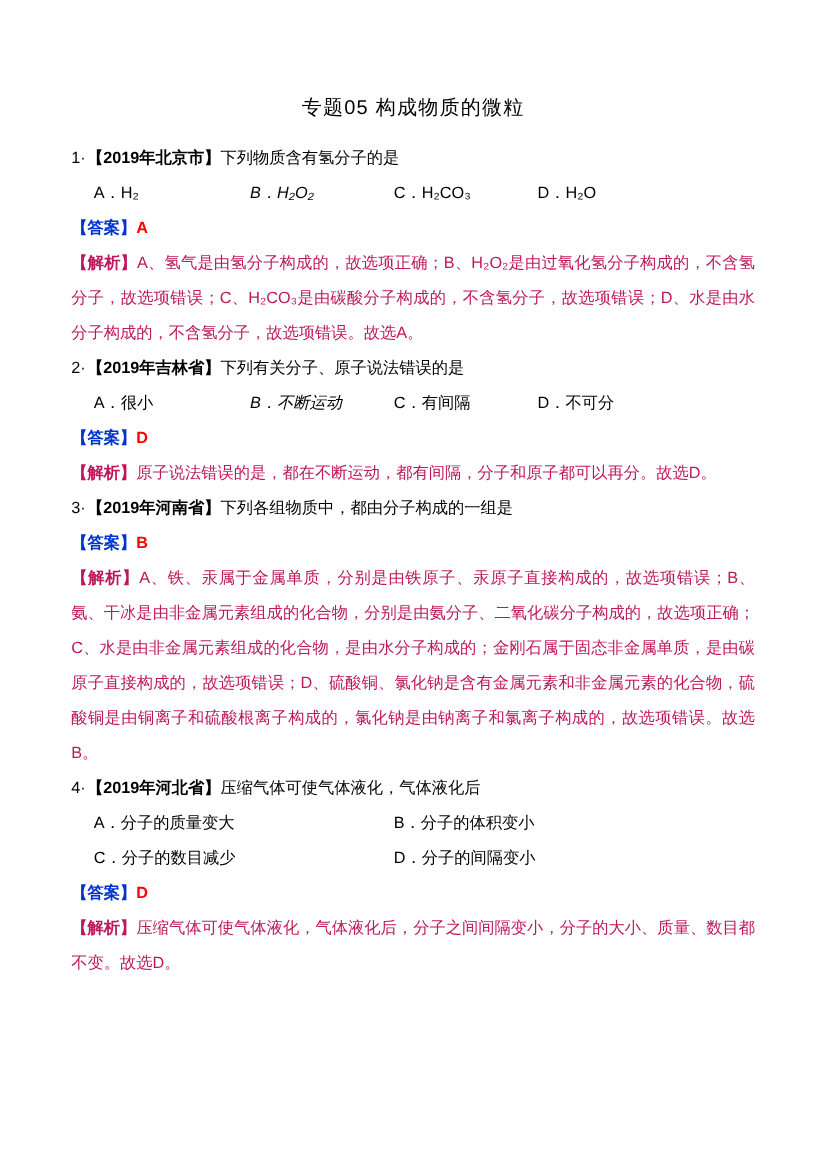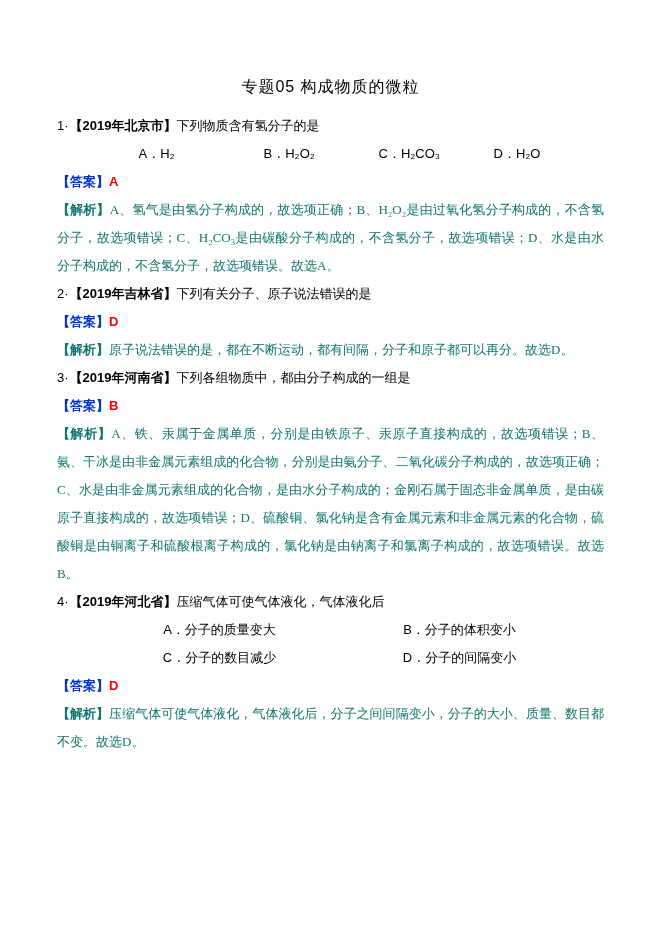--- a/index.html
+++ b/index.html
@@ -11,29 +11,29 @@
   .page{padding:72px 57px 0 57px;box-sizing:border-box;}
   .title{
     text-align:center;color:#000000;font-weight:normal;
     font-size:16px;line-height:30px;margin:0 0 10px 0;
     letter-spacing:1px;
   }
   p{margin:0;}
   .q-line{line-height:28px;text-align:justify;}
   .q-num{margin-right:1px;}
   .q-source{font-weight:bold;}
-  .options-row{display:flex;padding-left:18px;line-height:28px;justify-content:center;}
+  .options-row{display:flex;padding-left:18px;line-height:28px;}
   .options-row.row4 .opt:nth-child(1){width:125px;}
-  .options-row.row4 .opt:nth-child(2){width:115px;}
+  .options-row.row4 .opt:nth-child(2){width:115px;font-style:italic;}
   .options-row.row4 .opt:nth-child(3){width:115px;}
   .options-row.row2 .opt:nth-child(1){width:240px;}
   .answer-line{line-height:28px;}
   .answer-label{color:#0033cc;font-weight:bold;margin-top:21px;}
   .answer-value{color:#ff0000;font-weight:bold;}
-  .analysis{color:#0f766e;line-height:28px;text-align:justify;font-family:Liberation Serif, serif;}
+  .analysis{color:#be185d;line-height:28px;text-align:justify;}
   .analysis-label{font-weight:bold;}
 </style>
 </head>
 <body>
 
 <div class="page">
 
   <p class="title">专题05    构成物质的微粒</p>
 
   <div>
@@ -43,20 +43,26 @@
       <span class="opt">B．H₂O₂</span>
       <span class="opt">C．H₂CO₃</span>
       <span class="opt">D．H₂O</span>
     </div>
     <p class="answer-line"><span class="answer-label">【答案】</span><span class="answer-value">A</span></p>
     <p class="analysis"><span class="analysis-label">【解析】</span><span>A、氢气是由氢分子构成的，故选项正确；B、H₂O₂是由过氧化氢分子构成的，不含氢分子，故选项错误；C、H₂CO₃是由碳酸分子构成的，不含氢分子，故选项错误；D、水是由水分子构成的，不含氢分子，故选项错误。故选A。</span></p>
   </div>
 
   <div>
     <p class="q-line"><span class="q-num">2·</span><span class="q-source">【2019年吉林省】</span><span>下列有关分子、原子说法错误的是</span></p>
+    <div class="options-row row4">
+      <span class="opt">A．很小</span>
+      <span class="opt">B．不断运动</span>
+      <span class="opt">C．有间隔</span>
+      <span class="opt">D．不可分</span>
+    </div>
     <p class="answer-line"><span class="answer-label">【答案】</span><span class="answer-value">D</span></p>
     <p class="analysis"><span class="analysis-label">【解析】</span><span>原子说法错误的是，都在不断运动，都有间隔，分子和原子都可以再分。故选D。</span></p>
   </div>
 
   <div>
     <p class="q-line"><span class="q-num">3·</span><span class="q-source">【2019年河南省】</span><span>下列各组物质中，都由分子构成的一组是</span></p>
     <p class="answer-line"><span class="answer-label">【答案】</span><span class="answer-value">B</span></p>
     <p class="analysis"><span class="analysis-label">【解析】</span><span>A、铁、汞属于金属单质，分别是由铁原子、汞原子直接构成的，故选项错误；B、氨、干冰是由非金属元素组成的化合物，分别是由氨分子、二氧化碳分子构成的，故选项正确；C、水是由非金属元素组成的化合物，是由水分子构成的；金刚石属于固态非金属单质，是由碳原子直接构成的，故选项错误；D、硫酸铜、氯化钠是含有金属元素和非金属元素的化合物，硫酸铜是由铜离子和硫酸根离子构成的，氯化钠是由钠离子和氯离子构成的，故选项错误。故选B。</span></p>
   </div>
 

